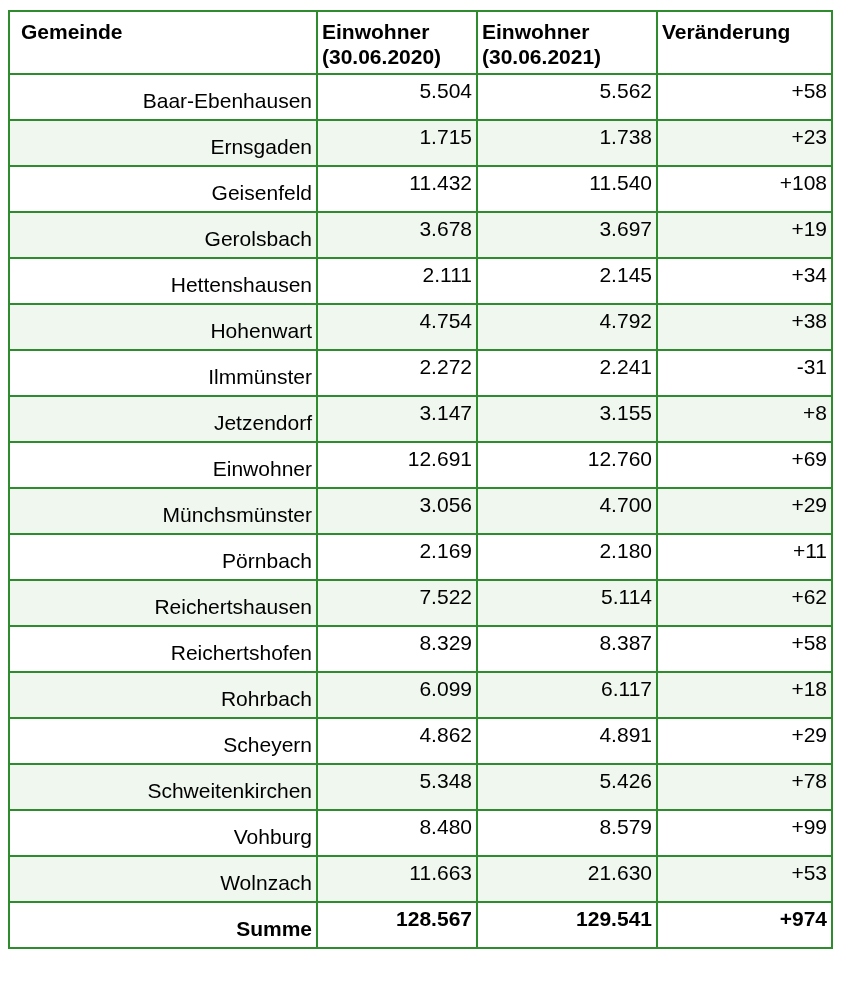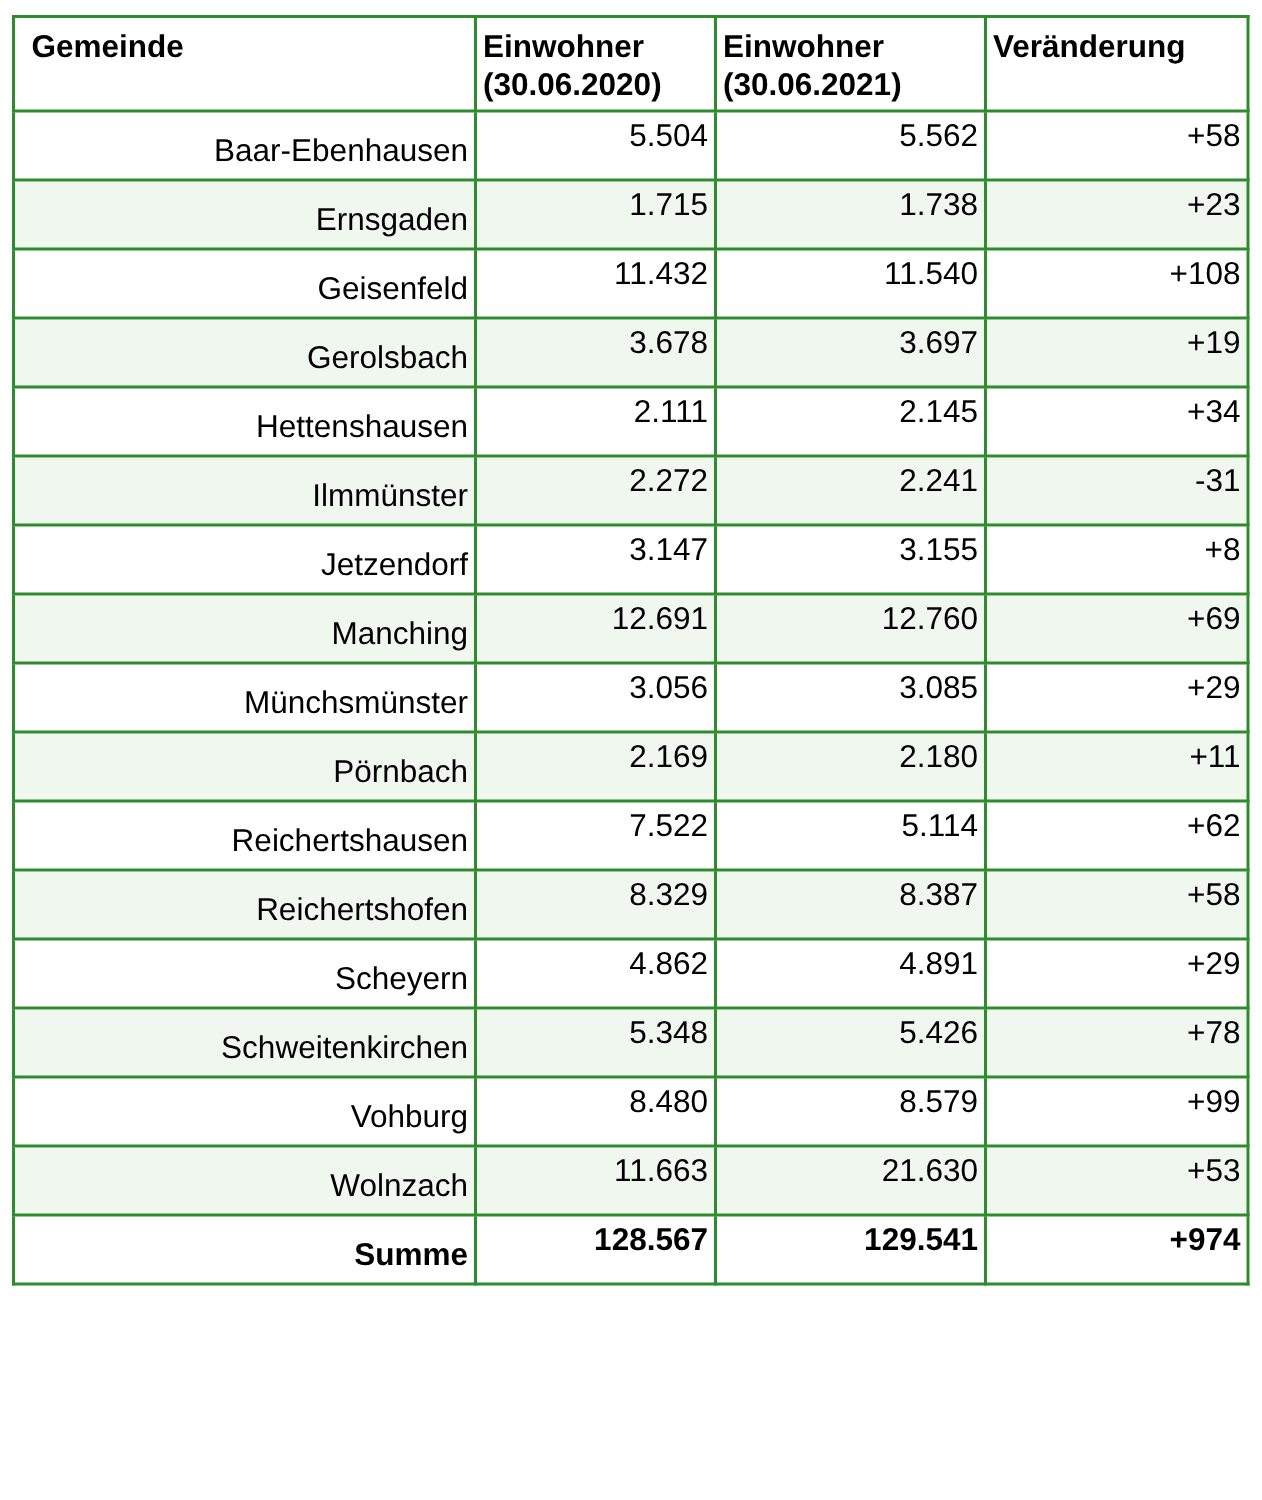--- a/index.html
+++ b/index.html
@@ -106,60 +106,72 @@
     <td class="cell-num">3.697</td>
     <td class="cell-num">+19</td>
   </tr>
         <tr>
     <td class="cell-name">Hettenshausen</td>
     <td class="cell-num">2.111</td>
     <td class="cell-num">2.145</td>
     <td class="cell-num">+34</td>
   </tr>
         <tr>
+    <td class="cell-name">Hohenwart</td>
+    <td class="cell-num">4.754</td>
+    <td class="cell-num">4.792</td>
+    <td class="cell-num">+38</td>
+  </tr>
+        <tr>
     <td class="cell-name">Ilmmünster</td>
     <td class="cell-num">2.272</td>
     <td class="cell-num">2.241</td>
     <td class="cell-num">-31</td>
   </tr>
         <tr>
     <td class="cell-name">Jetzendorf</td>
     <td class="cell-num">3.147</td>
     <td class="cell-num">3.155</td>
     <td class="cell-num">+8</td>
   </tr>
         <tr>
-    <td class="cell-name">Manching</td>
+    <td class="cell-name">Einwohner</td>
     <td class="cell-num">12.691</td>
     <td class="cell-num">12.760</td>
     <td class="cell-num">+69</td>
   </tr>
         <tr>
     <td class="cell-name">Münchsmünster</td>
     <td class="cell-num">3.056</td>
-    <td class="cell-num">3.085</td>
+    <td class="cell-num">4.700</td>
     <td class="cell-num">+29</td>
   </tr>
         <tr>
     <td class="cell-name">Pörnbach</td>
     <td class="cell-num">2.169</td>
     <td class="cell-num">2.180</td>
     <td class="cell-num">+11</td>
   </tr>
         <tr>
     <td class="cell-name">Reichertshausen</td>
     <td class="cell-num">7.522</td>
     <td class="cell-num">5.114</td>
     <td class="cell-num">+62</td>
   </tr>
         <tr>
     <td class="cell-name">Reichertshofen</td>
     <td class="cell-num">8.329</td>
     <td class="cell-num">8.387</td>
     <td class="cell-num">+58</td>
+  </tr>
+        <tr>
+    <td class="cell-name">Rohrbach</td>
+    <td class="cell-num">6.099</td>
+    <td class="cell-num">6.117</td>
+    <td class="cell-num">+18</td>
   </tr>
         <tr>
     <td class="cell-name">Scheyern</td>
     <td class="cell-num">4.862</td>
     <td class="cell-num">4.891</td>
     <td class="cell-num">+29</td>
   </tr>
         <tr>
     <td class="cell-name">Schweitenkirchen</td>
     <td class="cell-num">5.348</td>

